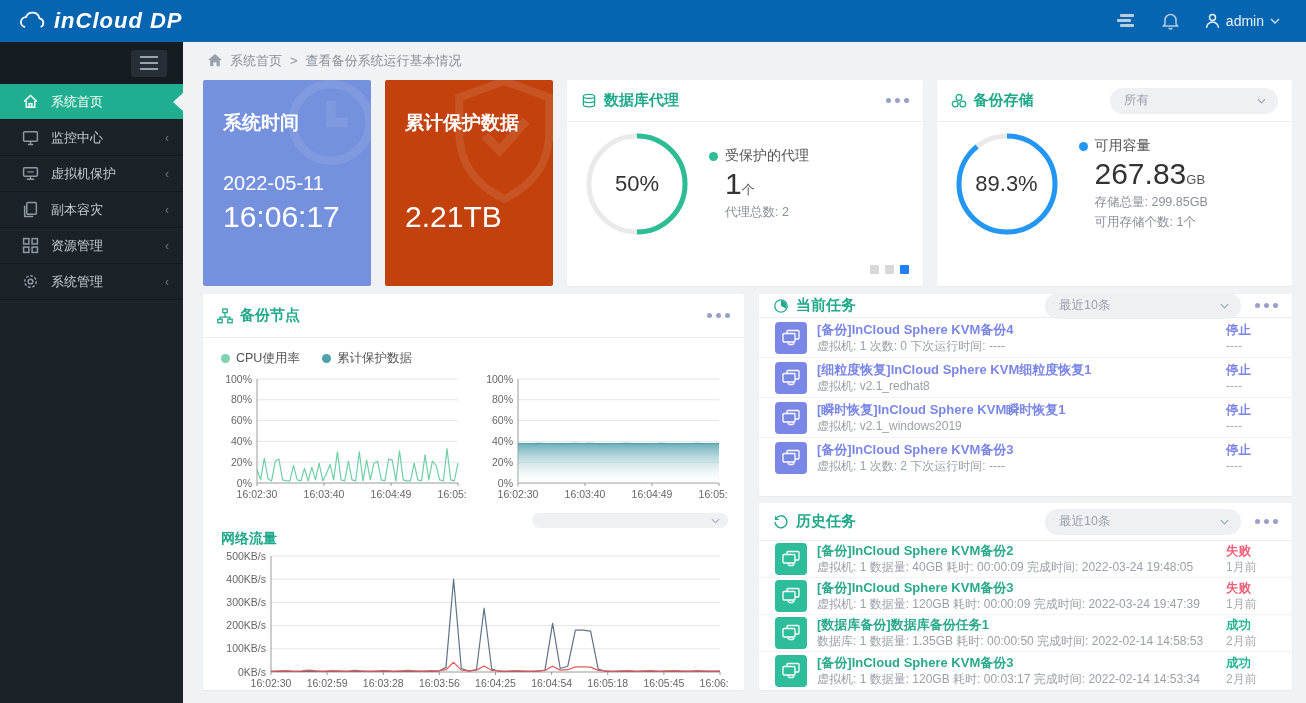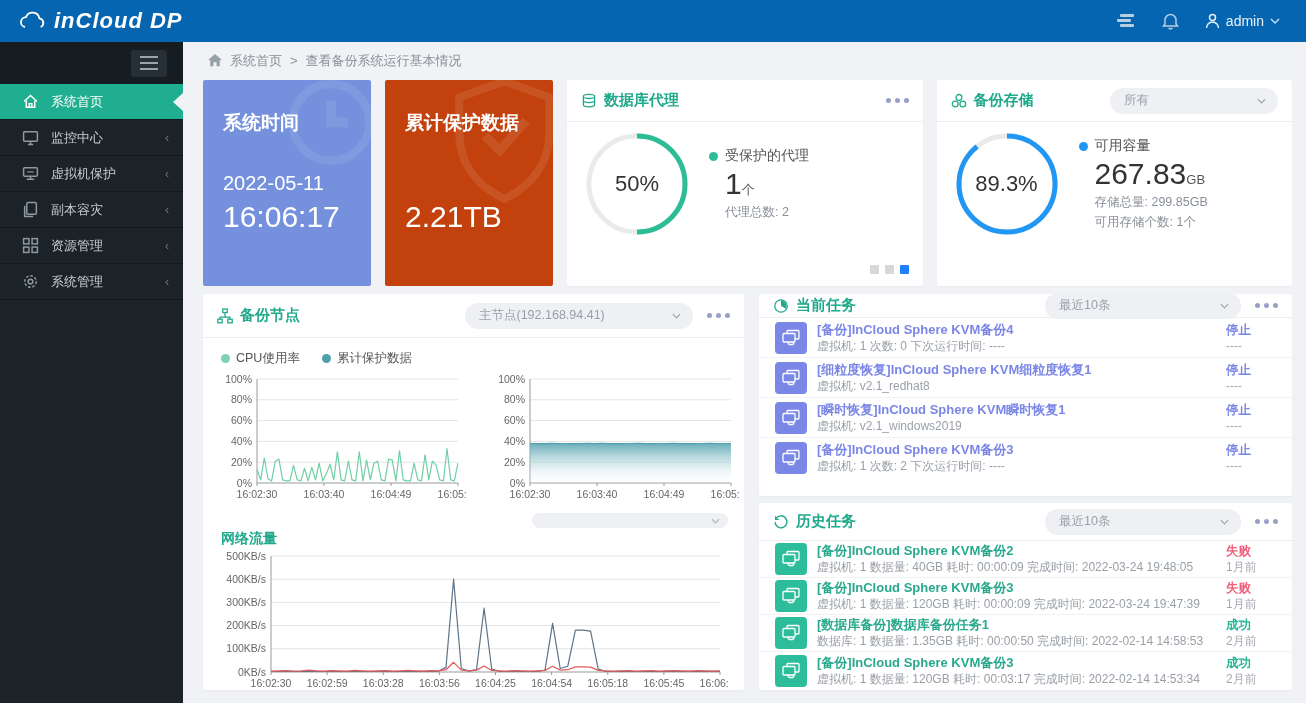--- a/index.html
+++ b/index.html
@@ -59,21 +59,21 @@
   .big-num small { font-size:13px; color:#555; }
   .sub-line { font-size:12.5px; color:#8a8f99; margin:3px 0 0 16px; }
   .page-dots { position:absolute; right:14px; bottom:12px; display:flex; gap:6px; }
   .page-dots i { width:9px; height:9px; border-radius:1px; background:#d8d8d8; cursor:pointer; }
   .page-dots i.on { background:#1e80ff; }
 
   .row2 { display:flex; gap:15px; margin:8px 14px 0 20px; height:396px; }
   .panel-node { width:541px; flex:none; }
   .node-body { padding:8px 16px 0 16px; }
   .legend-row { display:flex; gap:22px; margin:4px 0 6px 2px; font-size:12.5px; color:#555; }
-  .charts2 { display:flex; gap:26px; }
+  .charts2 { display:flex; gap:14px; }
   .net-select-row { display:flex; justify-content:flex-end; margin:6px 0 2px; }
   .pill-empty { width:196px; height:15px; border-radius:8px; background:#eef0f4; display:flex; align-items:center; justify-content:flex-end; padding-right:8px; cursor:pointer; }
   .net-title { color:#21a98c; font-size:14px; font-weight:bold; margin:2px 0 2px 2px; }
   .chart text { font-size:10.5px; fill:#666; }
 
   .right-col { flex:1; display:flex; flex-direction:column; gap:7px; min-width:0; }
   .panel-tasks { height:202px; }
   .panel-hist { flex:1; }
   .task-row { display:flex; align-items:center; padding:0 16px; height:40px; border-bottom:1px solid #f2f2f2; cursor:pointer; }
   .vm-badge { width:32px; height:32px; border-radius:4px; flex:none; margin-right:10px; display:flex; align-items:center; justify-content:center; }
@@ -339,28 +339,20 @@
               <svg width="16" height="16" viewBox="0 0 16 16" fill="none" stroke="#21a98c" stroke-width="1.3">
                 <rect x="5.8" y="1" width="4.4" height="3.6"></rect>
                 <rect x="0.8" y="11.2" width="4.4" height="3.6"></rect>
                 <rect x="10.8" y="11.2" width="4.4" height="3.6"></rect>
                 <path d="M8 4.6 v3 M3 11.2 v-2 h10 v2 M8 7.6 v1.6"></path>
               </svg>
             </span>
           <span>备份节点</span>
         </span>
         <span class="p-spacer"></span>
-        <span class="pill" style="width:228px">
-          <span>主节点(192.168.94.41)</span>
-          <span class="pchev">
-              <svg width="9" height="6" viewBox="0 0 10 6" fill="none" stroke="#9aa4b0" stroke-width="1.3">
-                <path d="M1 1 l4 4 l4 -4"></path>
-              </svg>
-            </span>
-        </span>
         <span class="dots">
             <i></i>
             <i></i>
             <i></i>
           </span>
       </div>
       <div class="node-body">
         <div class="legend-row">
           <span style="display:flex;align-items:center;gap:6px">
               <span class="leg-dot" style="background:#7ed3b2"></span>

